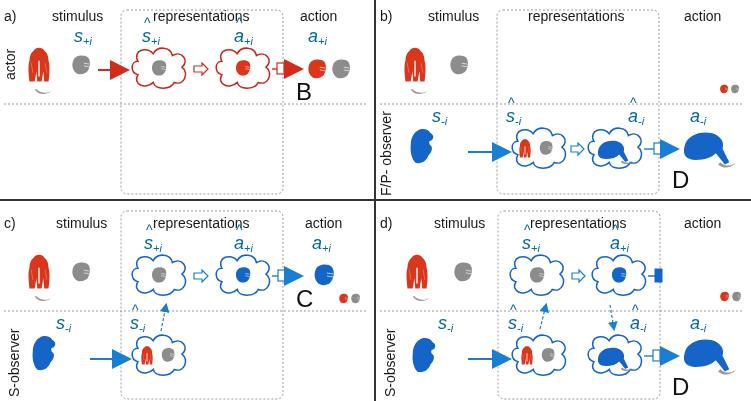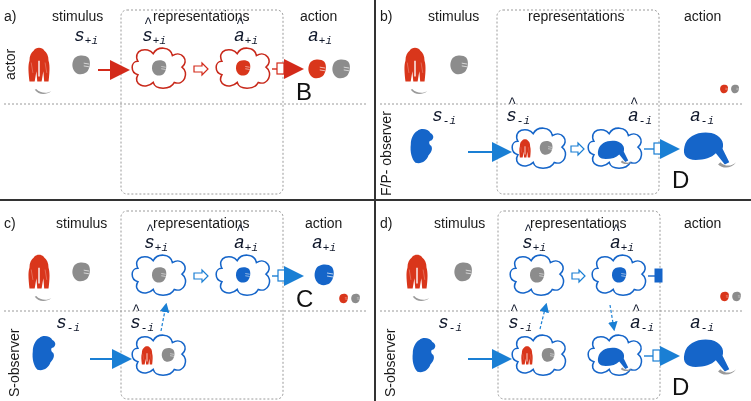--- a/index.html
+++ b/index.html
@@ -2,21 +2,21 @@
 <html><head>
 <meta charset="utf-8">
 <style>
   html, body { margin: 0; padding: 0; background: #ffffff; }
   body { width: 751px; height: 401px; position: relative; overflow: hidden;
          font-family: "Liberation Sans", sans-serif; color: #111; }
   .panel { position: absolute; width: 375px; height: 200px; }
   .panel svg { position: absolute; left: 0; top: 0; width: 375px; height: 200px; overflow: visible; }
   .txt { position: absolute; font-size: 14px; color: #1a1a1a; white-space: nowrap; }
   .lbl { font-family: "Liberation Sans", sans-serif; font-size: 14px; }
-  .math { position: absolute; font-family: Liberation Mono, monospace; font-style: italic; font-size: 18px; color: #0f172a; white-space: nowrap; }
+  .math { position: absolute; font-family: Liberation Sans, sans-serif; font-style: italic; font-size: 18px; color: #0369a1; white-space: nowrap; }
   .math sub { font-size: 11px; font-style: italic; vertical-align: -3px; }
   .hat { position: relative; display: inline-block; }
   .hat::before { content: "^"; position: absolute; left: 2px; top: -11px; font-style: normal; font-size: 14px; }
   .rowlabel { position: absolute; font-size: 14px; transform-origin: left top; transform: rotate(-90deg); white-space: nowrap; color:#1a1a1a; }
   .letter { position: absolute; font-size: 24px; color: #111; }
   .divider-v { position: absolute; left: 374px; top: 0; width: 2px; height: 401px; background: #333; }
   .divider-h { position: absolute; left: 0; top: 199px; width: 751px; height: 2px; background: #333; }
 </style>
 </head>
 <body>

